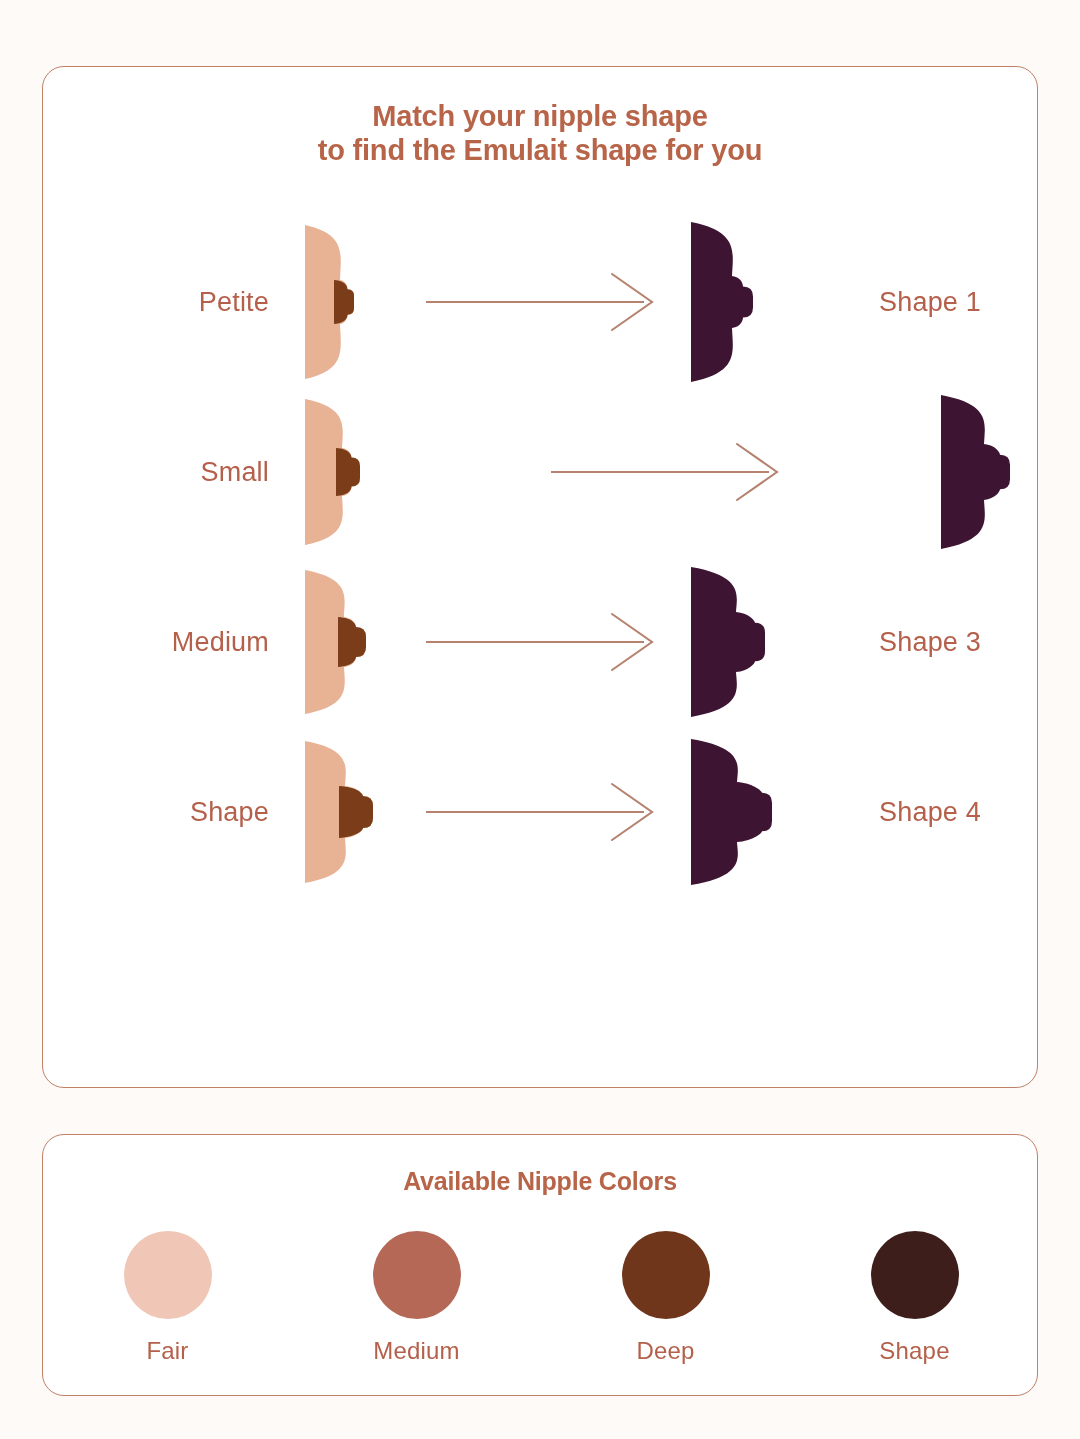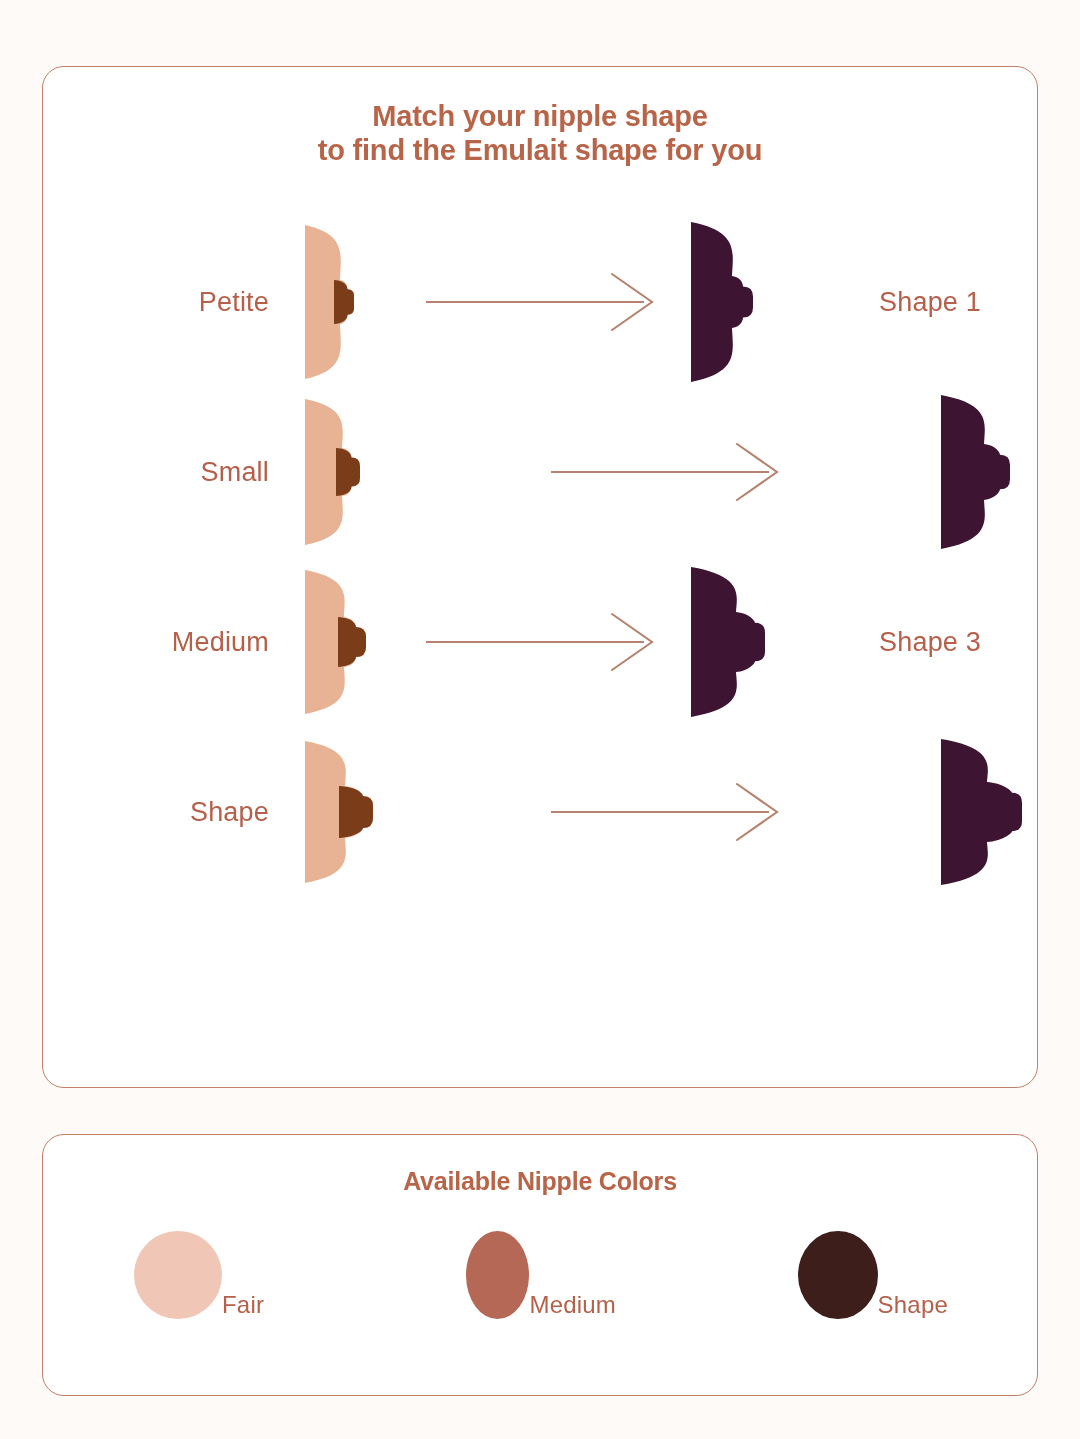--- a/index.html
+++ b/index.html
@@ -119,22 +119,22 @@
     left: 0;
     top: 96px;
     width: 996px;
     display: flex;
     justify-content: space-around;
     align-items: flex-start;
   }
   .swatch-item {
     width: 150px;
     display: flex;
-    flex-direction: row;
-    align-items: flex-end;
+    flex-direction: column;
+    align-items: center;
   }
   .swatch-dot {
     width: 88px;
     height: 88px;
     border-radius: 50%;
   }
   .swatch-label {
     margin-top: 18px;
     font-size: 24px;
     color: #B4604A;
@@ -228,35 +228,40 @@
       <svg class="arrow-svg" width="240" height="60" viewBox="0 0 240 60" aria-hidden="true">
             <line x1="6" y1="30" x2="224" y2="30" stroke="#B5836F" stroke-width="2.1"></line>
             <polyline points="192,2 232,30 192,58" fill="none" stroke="#B5836F" stroke-width="2.1" stroke-linecap="round" stroke-linejoin="miter"></polyline>
           </svg>
     </div>
     <div class="teat-cell">
       <svg class="teat-svg" width="110" height="170" viewBox="0 0 110 170" aria-hidden="true">
             <path d="M 12 12 C 66.05 20.759999999999998, 59 39.74, 58 55 C 73.28 56, 83 63.8, 83 65.8 Q 93 65.8, 93 75.8 L 93 94.2 Q 93 104.2, 83 104.2 C 83 106.2, 73.28 114, 58 115 C 59 130.26, 66.05 149.24, 12 158 Z" fill="#3D1533"></path>
           </svg>
     </div>
+    <div class="row-label-right">Shape 4</div>
   </div>
       </div>
   </div>
 
   <div class="card" id="color-card">
     <div class="heading" id="color-title">Available Nipple Colors</div>
     <div class="swatch-strip" id="swatch-strip">
         <div class="swatch-item">
     <div class="swatch-dot" style="background:#F0C7B6"></div>
     <div class="swatch-label">Fair</div>
   </div>
         <div class="swatch-item">
     <div class="swatch-dot" style="background:#B56856"></div>
     <div class="swatch-label">Medium</div>
   </div>
         <div class="swatch-item">
+    <div class="swatch-dot" style="background:#70361B"></div>
+    <div class="swatch-label">Deep</div>
+  </div>
+        <div class="swatch-item">
     <div class="swatch-dot" style="background:#3E1E1A"></div>
     <div class="swatch-label">Shape</div>
   </div>
       </div>
   </div>
 
 </div>
 
 </body></html>

